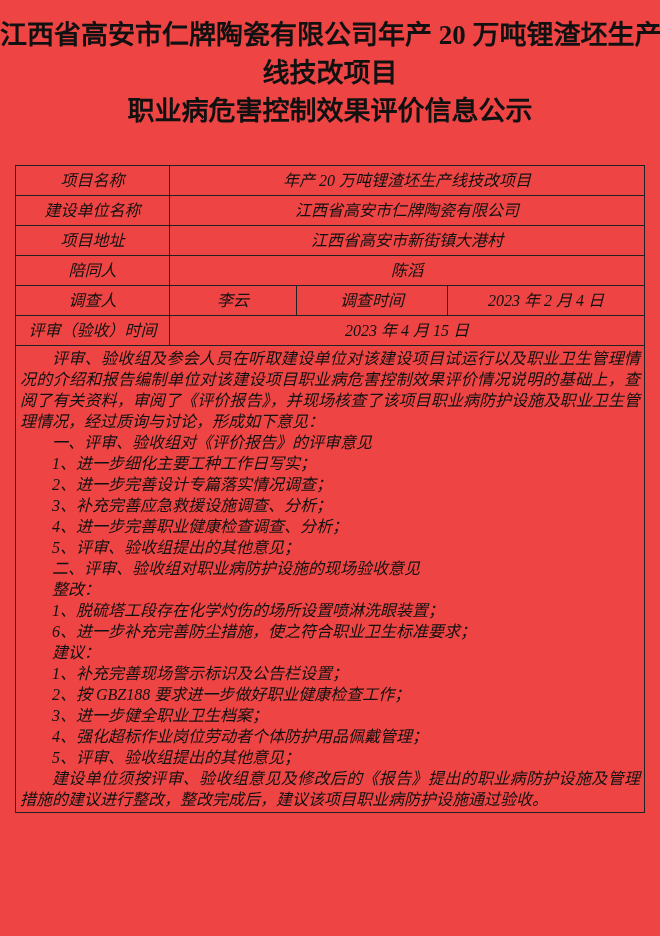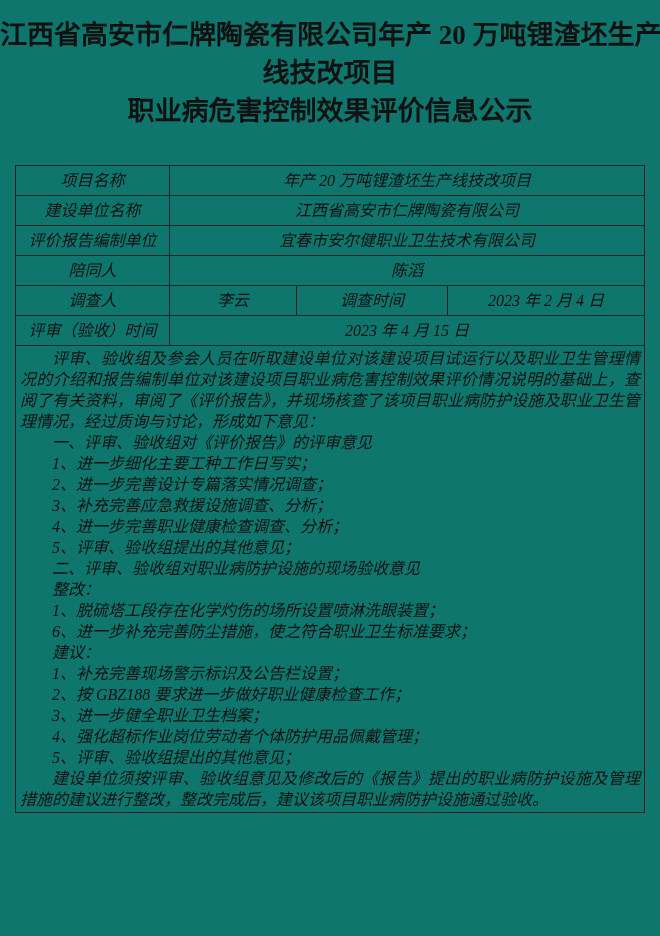--- a/index.html
+++ b/index.html
@@ -7,21 +7,21 @@
     margin: 0; padding: 0;
     background: #ffffff;
     color: #111111;
     font-family: "Liberation Serif", "DejaVu Serif", serif;
   }
   .page {
     position: relative;
     width: 660px;
     height: 936px;
     margin: 0 auto;
-    background: #0f766e;
+    background: #ef4444;
     overflow: hidden;
   }
   .title-block {
     padding-top: 16px;
     text-align: center;
   }
   .title-line {
     font-size: 27px;
     font-weight: bold;
     line-height: 38px;
@@ -79,22 +79,22 @@
     <tbody>
       <tr>
         <td>项目名称</td>
         <td colspan="3">年产 20 万吨锂渣坯生产线技改项目</td>
       </tr>
       <tr>
         <td>建设单位名称</td>
         <td colspan="3">江西省高安市仁牌陶瓷有限公司</td>
       </tr>
       <tr>
-        <td>评价报告编制单位</td>
-        <td colspan="3">宜春市安尔健职业卫生技术有限公司</td>
+        <td>项目地址</td>
+        <td colspan="3">江西省高安市新街镇大港村</td>
       </tr>
       <tr>
         <td>陪同人</td>
         <td colspan="3">陈滔</td>
       </tr>
       <tr>
         <td>调查人</td>
         <td>李云</td>
         <td>调查时间</td>
         <td>2023 年 2 月 4 日</td>

